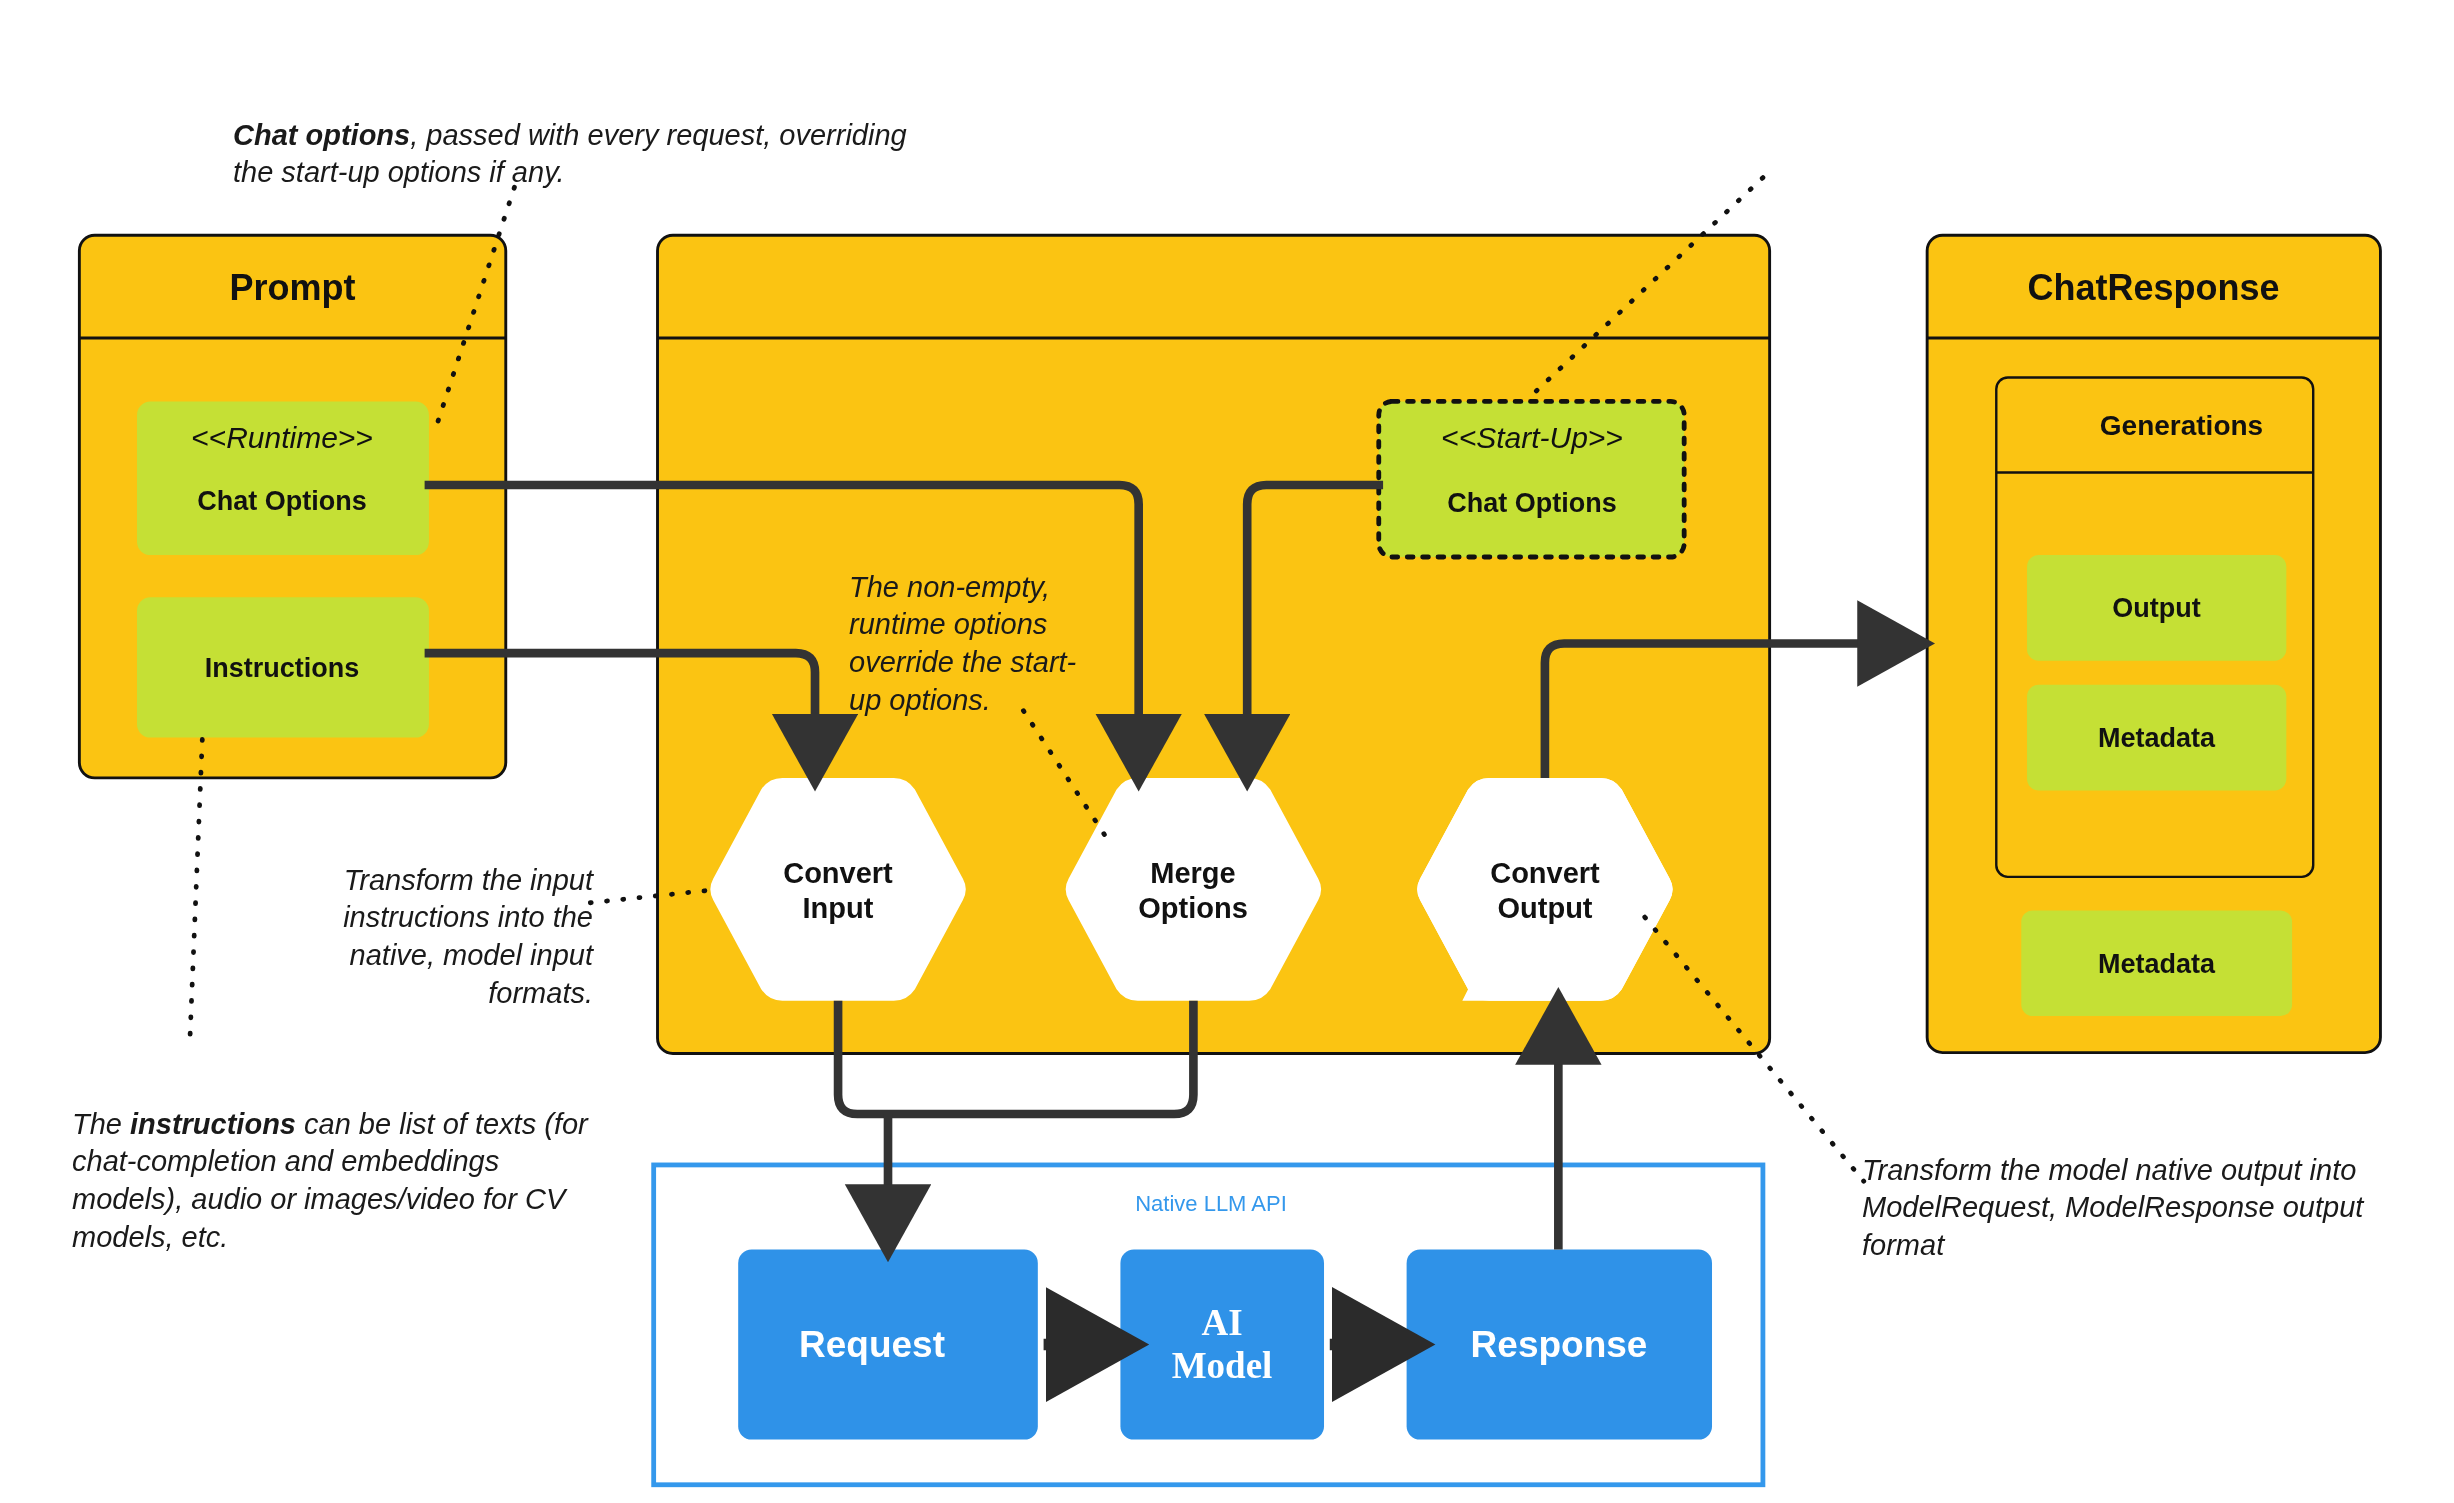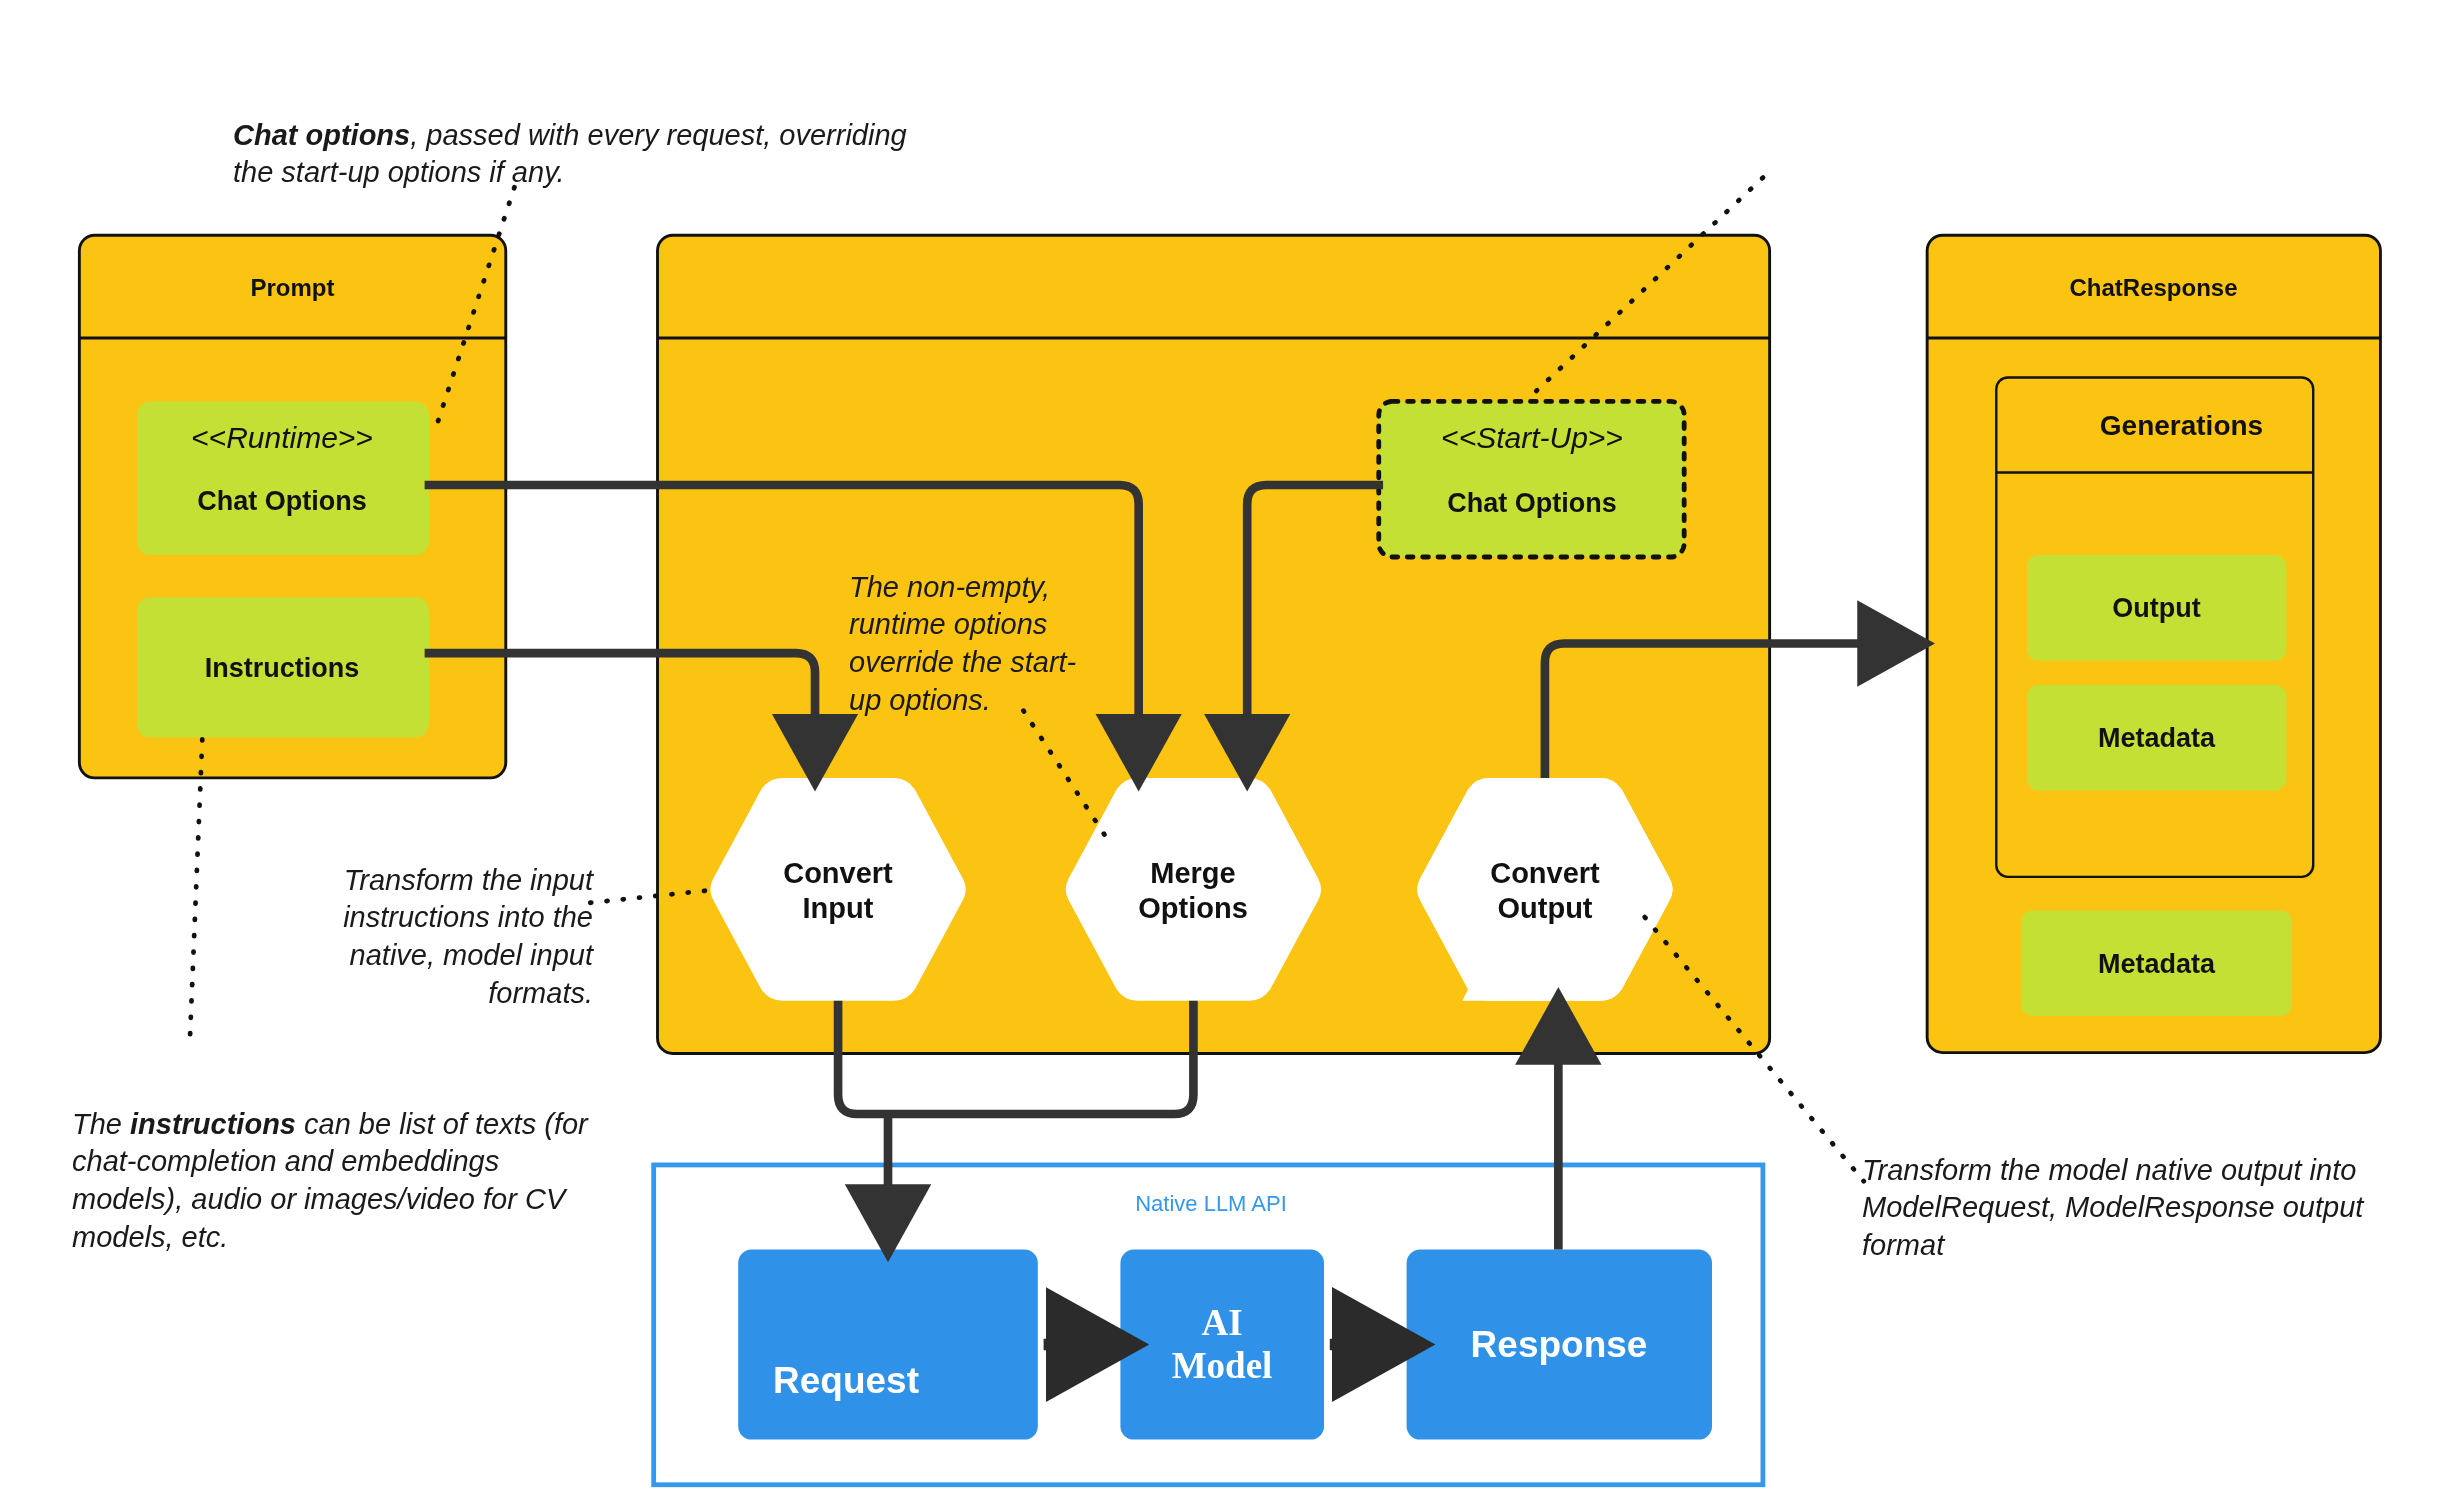--- a/index.html
+++ b/index.html
@@ -8,21 +8,21 @@
   svg.layer{position:absolute;left:0;top:0;width:2455px;height:1503px;}
 
   .anno{position:absolute;font-family:"Liberation Sans",sans-serif;font-style:italic;
         color:#1a1a1a;line-height:1.30;white-space:pre-line;}
   .anno b{font-weight:bold;font-style:italic;}
   .anno-top{font-size:29px;}
   .anno-mid{font-size:29px;}
 
   .boxlabel{position:absolute;display:flex;align-items:center;justify-content:center;
             text-align:center;color:#111111;font-weight:bold;}
-  .hdr{font-size:24px;}
+  .hdr{font-size:36px;}
   .hdr-sm{font-size:28px;}
   .chip{font-size:27px;}
   .hexlabel{font-size:29px;line-height:1.18;}
   .bluechip{font-size:37px;color:#ffffff;font-weight:bold;line-height:1.15;}
   .apilabel{font-size:22px;color:#3498ec;font-weight:normal;}
   .stereo{font-style:italic;font-weight:normal;font-size:30px;}
 </style>
 </head>
 <body>
 
@@ -160,21 +160,21 @@
     <span>Transform the model native output into ModelRequest, ModelResponse output format</span>
   </div>
 
   <div class="boxlabel hdr" style="left:1927px;top:257px;width:453px;height:61px;">ChatResponse</div>
   <div class="boxlabel hdr-sm" style="left:1996px;top:399px;width:317px;height:54px;padding-left:27px;">Generations</div>
   <div class="boxlabel chip" style="left:2027px;top:555px;width:259px;height:106px;">Output</div>
   <div class="boxlabel chip" style="left:2027px;top:685px;width:259px;height:106px;">Metadata</div>
   <div class="boxlabel chip" style="left:2021px;top:911px;width:271px;height:106px;">Metadata</div>
 
   <div class="boxlabel apilabel" style="left:961px;top:1177px;width:500px;height:54px;">Native LLM API</div>
-  <div class="boxlabel bluechip" style="left:712px;top:1250px;width:268px;height:190px;margin-top:36px;">Request</div>
+  <div class="boxlabel bluechip" style="left:738px;top:1250px;width:268px;height:190px;">Request</div>
   <div class="boxlabel bluechip" style="left:1120px;top:1250px;width:204px;height:190px;flex-direction:column;font-family:Liberation Serif, serif;">
     <span>AI</span>
     <span>Model</span>
   </div>
   <div class="boxlabel bluechip" style="left:1406px;top:1250px;width:306px;height:190px;">Response</div>
 
 </div>
 
 
 </body></html>

